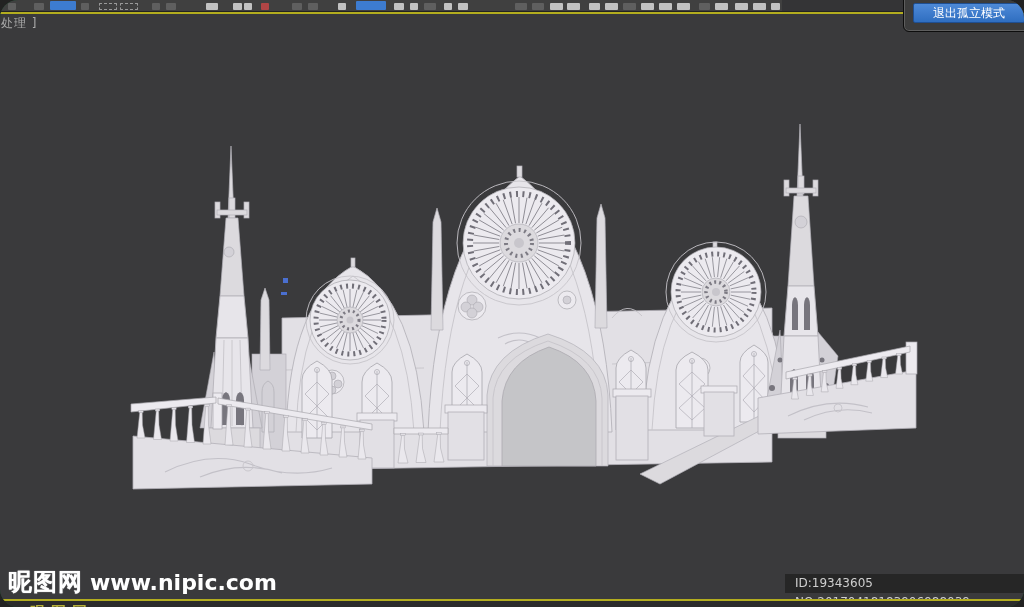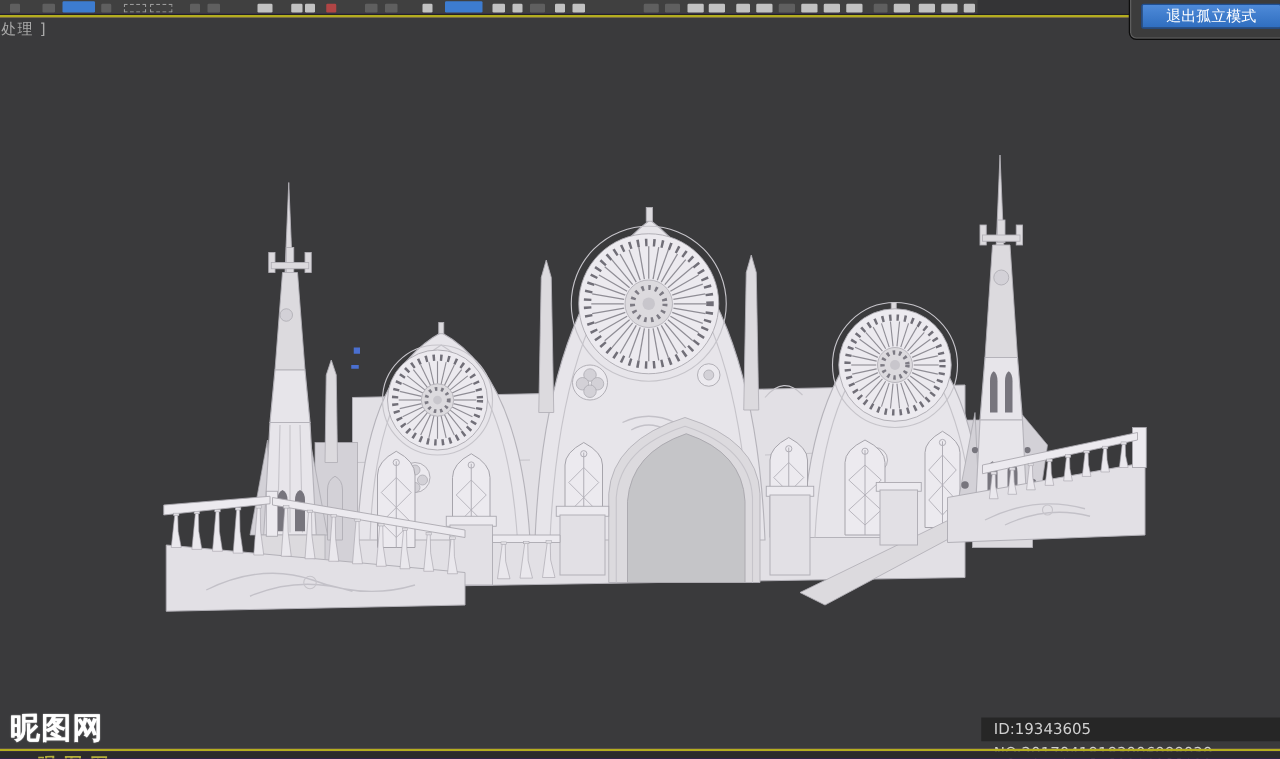--- a/index.html
+++ b/index.html
@@ -1,17 +1,17 @@
 <!DOCTYPE html>
 <html><head>
 <meta charset="utf-8">
 <style>
   html,body{margin:0;padding:0;background:#222;}
   .screen{position:relative;width:1024px;height:607px;overflow:hidden;
-    background:#4c1d95;font-family:"DejaVu Sans","Liberation Sans",sans-serif;}
+    background:#14532d;font-family:"DejaVu Sans","Liberation Sans",sans-serif;border-radius:18px;}
 
   
   .toolbar{position:absolute;left:0;top:0;width:1024px;height:11px;background:#404040;z-index:5;}
   .toolbar .dim-right{position:absolute;left:782px;top:0;width:242px;height:11px;background:#343436;}
   .nub{position:absolute;top:2px;border-radius:1px;}
   .topline{position:absolute;left:0;top:11px;width:1024px;height:1px;background:#232323;z-index:5;}
   .ybar{position:absolute;left:0;width:1024px;height:2px;background:#b3ad1f;z-index:5;}
   .ybar.top{top:12px;}
   .ybar.bot{top:599px;}
 
@@ -456,20 +456,21 @@
     <div class="speck" style="left:283px;top:264px;width:5px;height:5px;"></div>
     <div class="speck" style="left:281px;top:278px;width:6px;height:3px;"></div>
   </div>
 
   <div class="iso-panel">
     <button class="iso-btn">退出孤立模式</button>
   </div>
 
   <div class="watermark">
     <span class="wm-logo">昵图网</span>
+    <span class="wm-url">www.nipic.com</span>
   </div>
 
   <div class="id-bar">
     <span>ID:19343605 NO:20170418183906988039</span>
   </div>
 
   <div class="ybar bot"></div>
 
   <div class="bottom-strip">
     <span class="clipped">昵图网</span>

